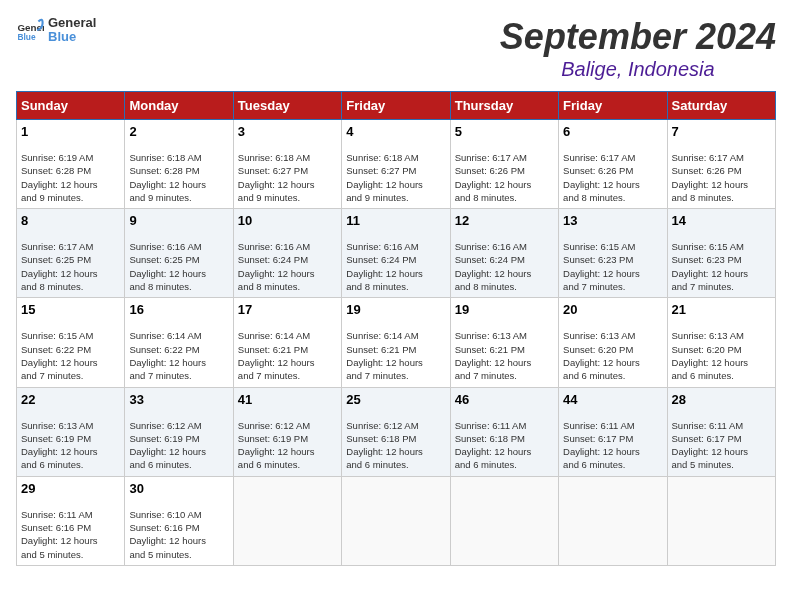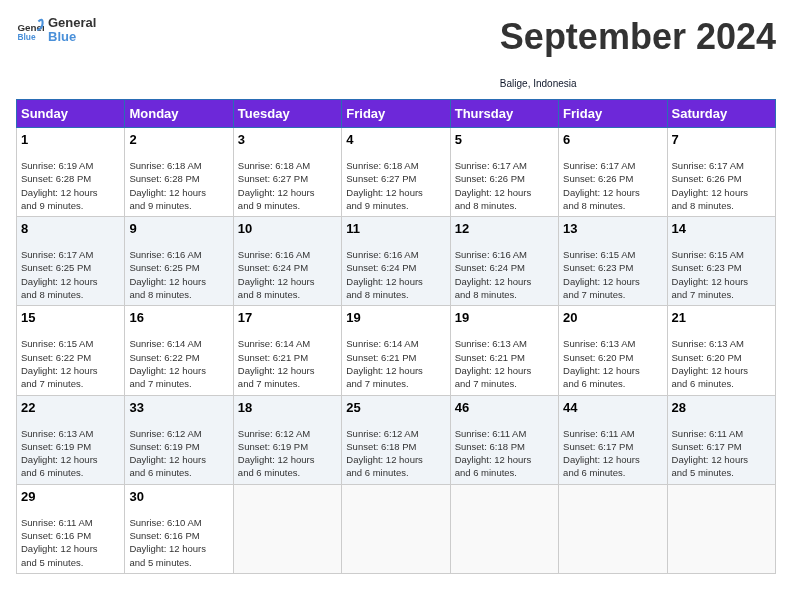--- a/index.html
+++ b/index.html
@@ -19,39 +19,39 @@
     .logo {
       display: flex;
       align-items: center;
       gap: 4px;
     }
     .logo-icon {
       width: 28px;
       height: 28px;
     }
     .title-block {
-      text-align: left;
+      text-align: center;
+      font-style: italic;
     }
     .month-title {
       font-size: 36px;
       font-weight: bold;
       color: #333;
     }
     .location {
-      font-size: 10px;
-      color: #0f172a;
-      margin-top: 20px;
+      font-size: 20px;
+      color: #4c1d95;
     }
     table {
       width: 100%;
       border-collapse: collapse;
       font-size: 10.5px;
     }
     thead tr th {
-      background: #6d28d9;
+      background: #b91c1c;
       color: #fff;
       padding: 6px 4px;
       text-align: left;
       font-size: 13px;
       font-weight: bold;
       border: 1px solid #2a6db5;
     }
     tbody tr td {
       border: 1px solid #ccc;
       vertical-align: top;
@@ -208,21 +208,21 @@
       <tr>
         <td>
         <span class="day-number">22</span>
         <div class="day-info">Sunrise: 6:13 AM<br>Sunset: 6:19 PM<br>Daylight: 12 hours<br>and 6 minutes.</div>
       </td>
         <td>
         <span class="day-number">33</span>
         <div class="day-info">Sunrise: 6:12 AM<br>Sunset: 6:19 PM<br>Daylight: 12 hours<br>and 6 minutes.</div>
       </td>
         <td>
-        <span class="day-number">18</span>
+        <span class="day-number">41</span>
         <div class="day-info">Sunrise: 6:12 AM<br>Sunset: 6:19 PM<br>Daylight: 12 hours<br>and 6 minutes.</div>
       </td>
         <td>
         <span class="day-number">25</span>
         <div class="day-info">Sunrise: 6:12 AM<br>Sunset: 6:18 PM<br>Daylight: 12 hours<br>and 6 minutes.</div>
       </td>
         <td>
         <span class="day-number">46</span>
         <div class="day-info">Sunrise: 6:11 AM<br>Sunset: 6:18 PM<br>Daylight: 12 hours<br>and 6 minutes.</div>
       </td>

